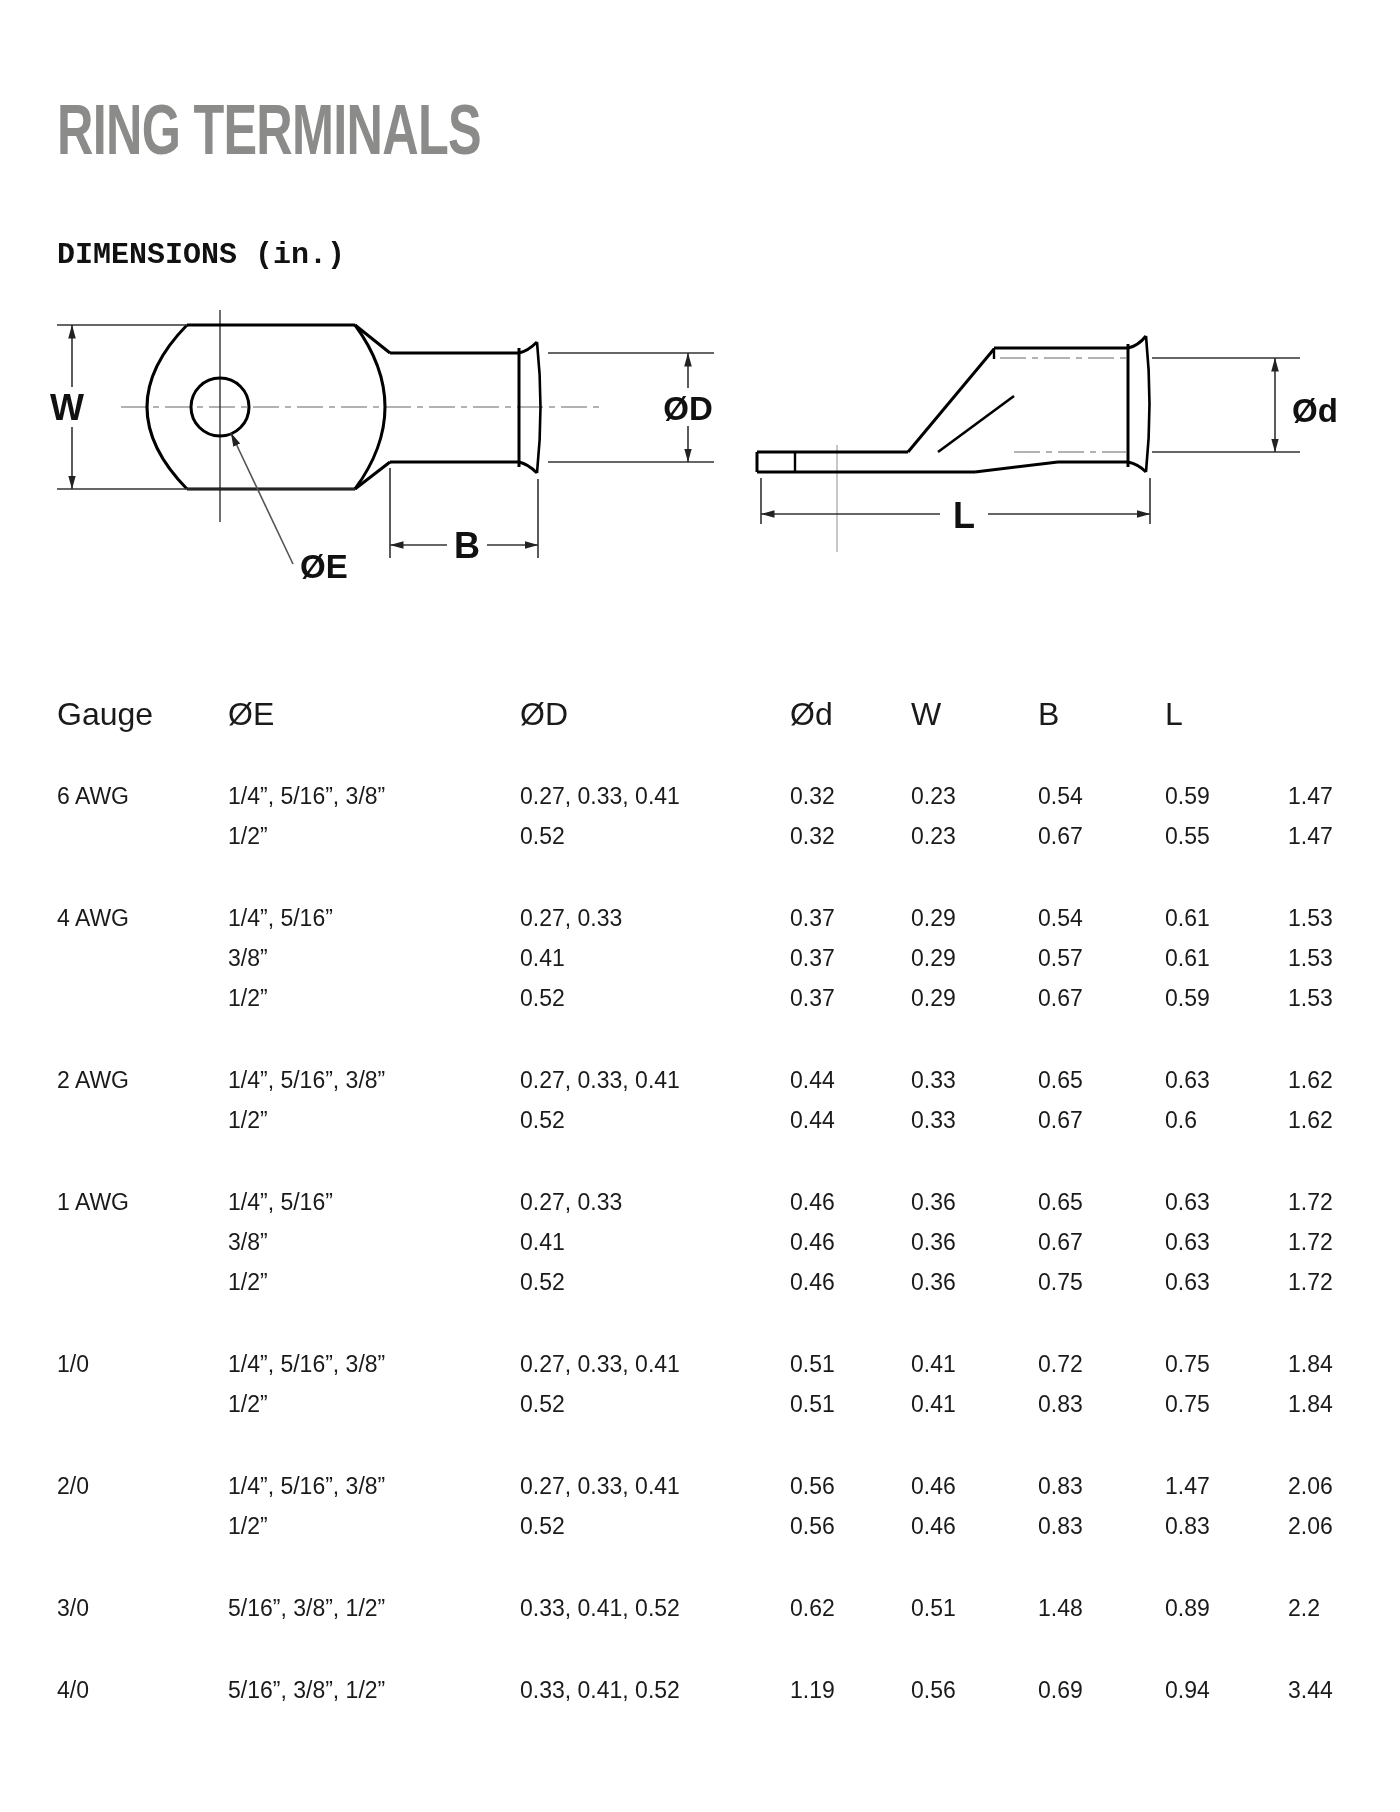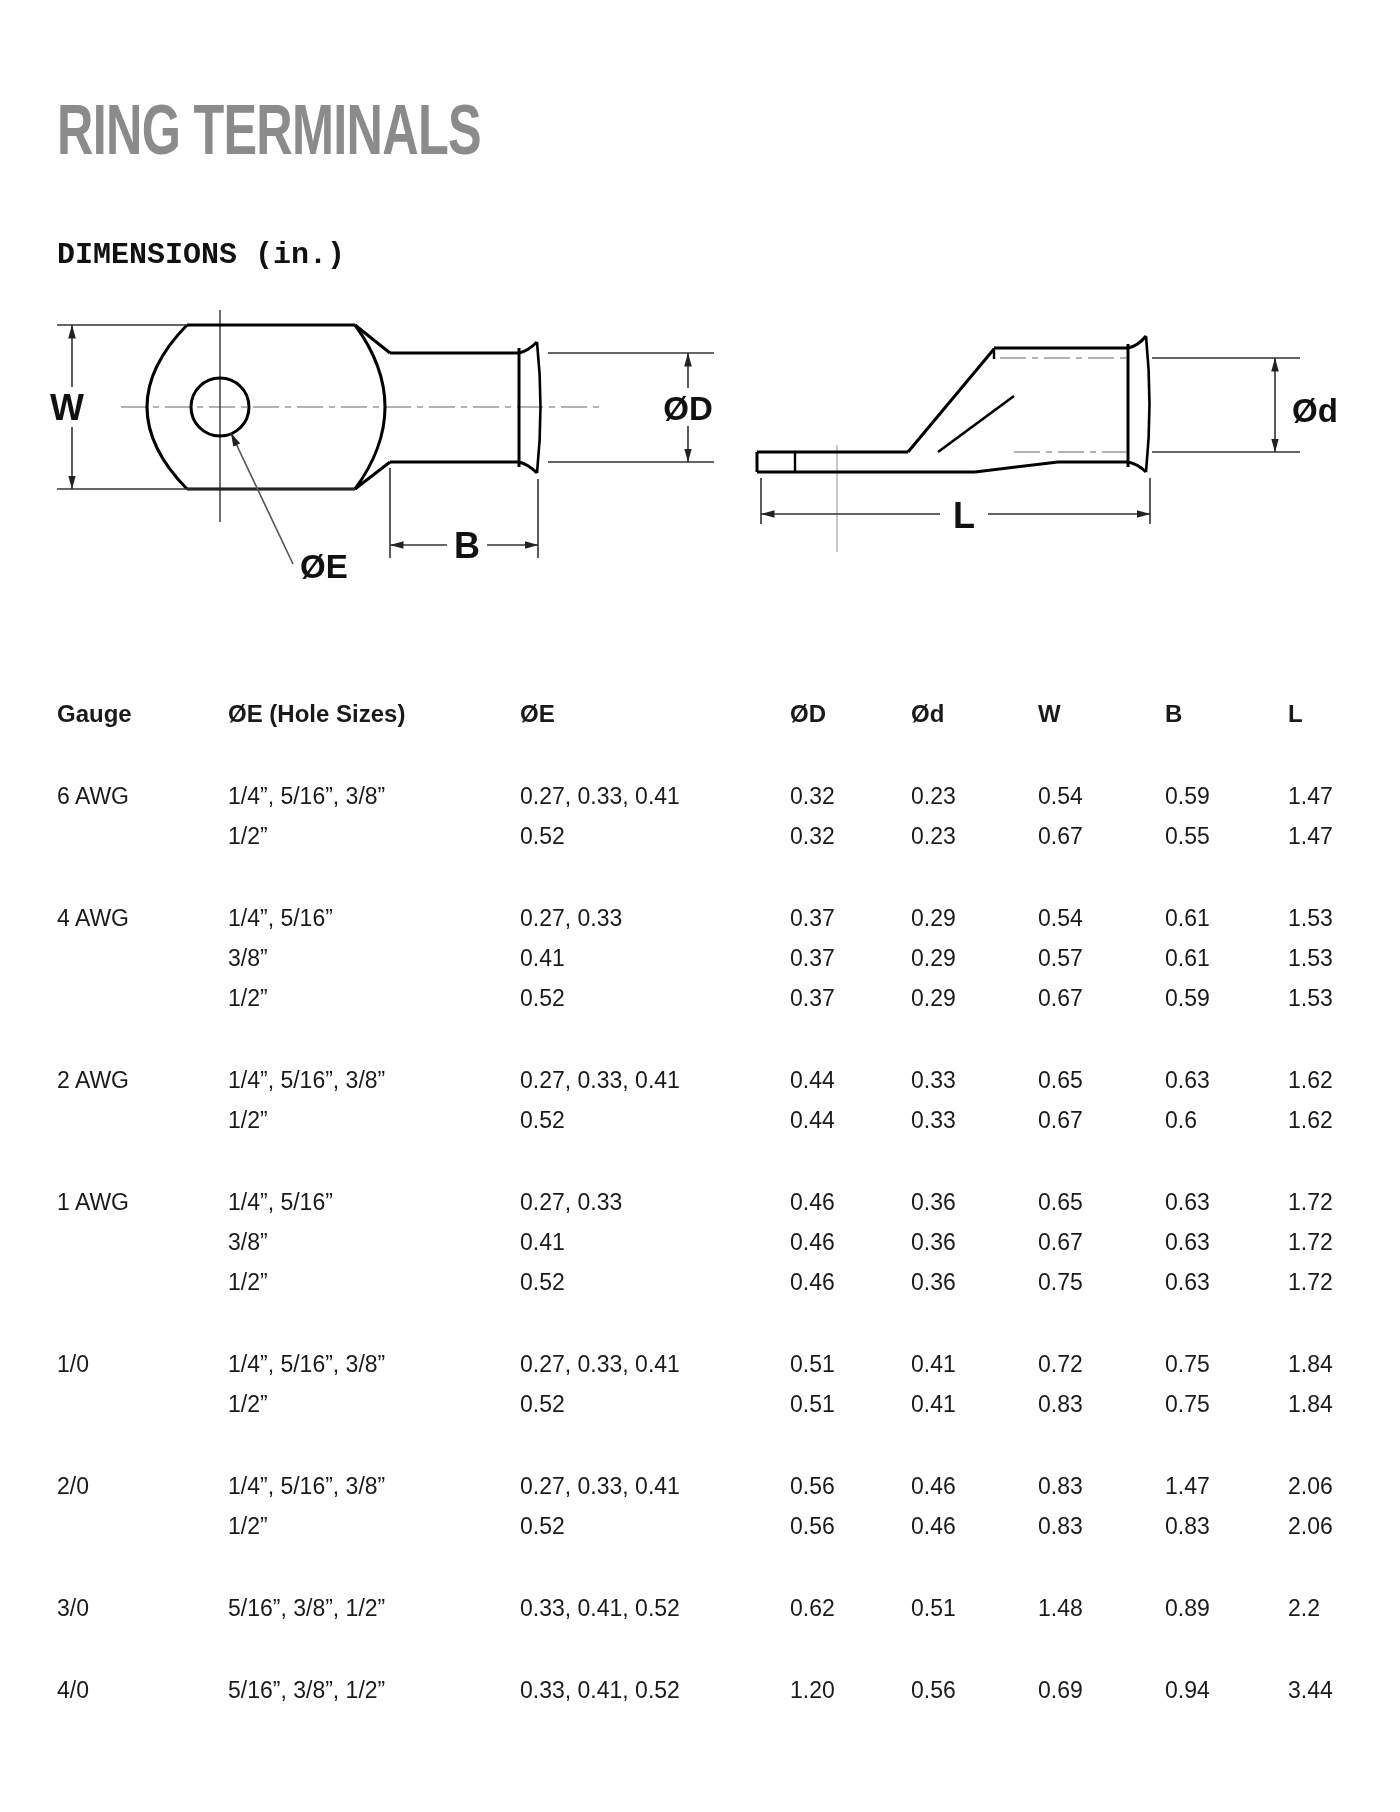--- a/index.html
+++ b/index.html
@@ -17,21 +17,21 @@
     font-size:30px;font-weight:bold;color:#111;letter-spacing:0px;font-family:Liberation Mono, monospace;
   }
   .diagram-wrap{position:absolute;left:0;top:250px;width:1400px;height:350px;}
   .dims-table{position:absolute;left:57px;top:694px;width:1320px;}
   .trow{
     display:grid;
     grid-template-columns:171px 292px 270px 121px 127px 127px 123px 1fr;
     height:40px;line-height:40px;
   }
   .tcell{font-size:23px;white-space:nowrap;}
-  .thead .tcell{font-weight:bold;font-size:24px;}
+  .thead .tcell{font-weight:normal;font-size:32px;}
   .thead{margin-bottom:42px;}
   .tgroup{margin-bottom:42px;}
   svg text{font-family:"Liberation Sans", sans-serif;}
   .dimlabel{font-size:33px;font-weight:bold;fill:#111;}
   .biglabel{font-size:36px;font-weight:bold;fill:#111;}
 </style>
 </head>
 <body>
 
 <div class="page-title">RING TERMINALS</div>
@@ -131,21 +131,20 @@
     </g>
     <rect x="940" y="494" width="48" height="40" fill="#fff"></rect>
     <text x="964" y="528" text-anchor="middle" class="biglabel">L</text>
   </g>
 </svg>
 </div>
 
 <div class="dims-table">
     <div class="trow thead">
       <div class="tcell">Gauge</div>
-      <div class="tcell">ØE (Hole Sizes)</div>
       <div class="tcell">ØE</div>
       <div class="tcell">ØD</div>
       <div class="tcell">Ød</div>
       <div class="tcell">W</div>
       <div class="tcell">B</div>
       <div class="tcell">L</div>
     </div>
     <div class="tgroup">
       <div class="trow">
         <div class="tcell">6 AWG</div>
@@ -308,20 +307,20 @@
         <div class="tcell">1.48</div>
         <div class="tcell">0.89</div>
         <div class="tcell">2.2</div>
       </div>
     </div>
     <div class="tgroup">
       <div class="trow">
         <div class="tcell">4/0</div>
         <div class="tcell">5/16”, 3/8”, 1/2”</div>
         <div class="tcell">0.33, 0.41, 0.52</div>
-        <div class="tcell">1.20</div>
+        <div class="tcell">1.19</div>
         <div class="tcell">0.56</div>
         <div class="tcell">0.69</div>
         <div class="tcell">0.94</div>
         <div class="tcell">3.44</div>
       </div>
     </div>
   </div>
 
 </body></html>

